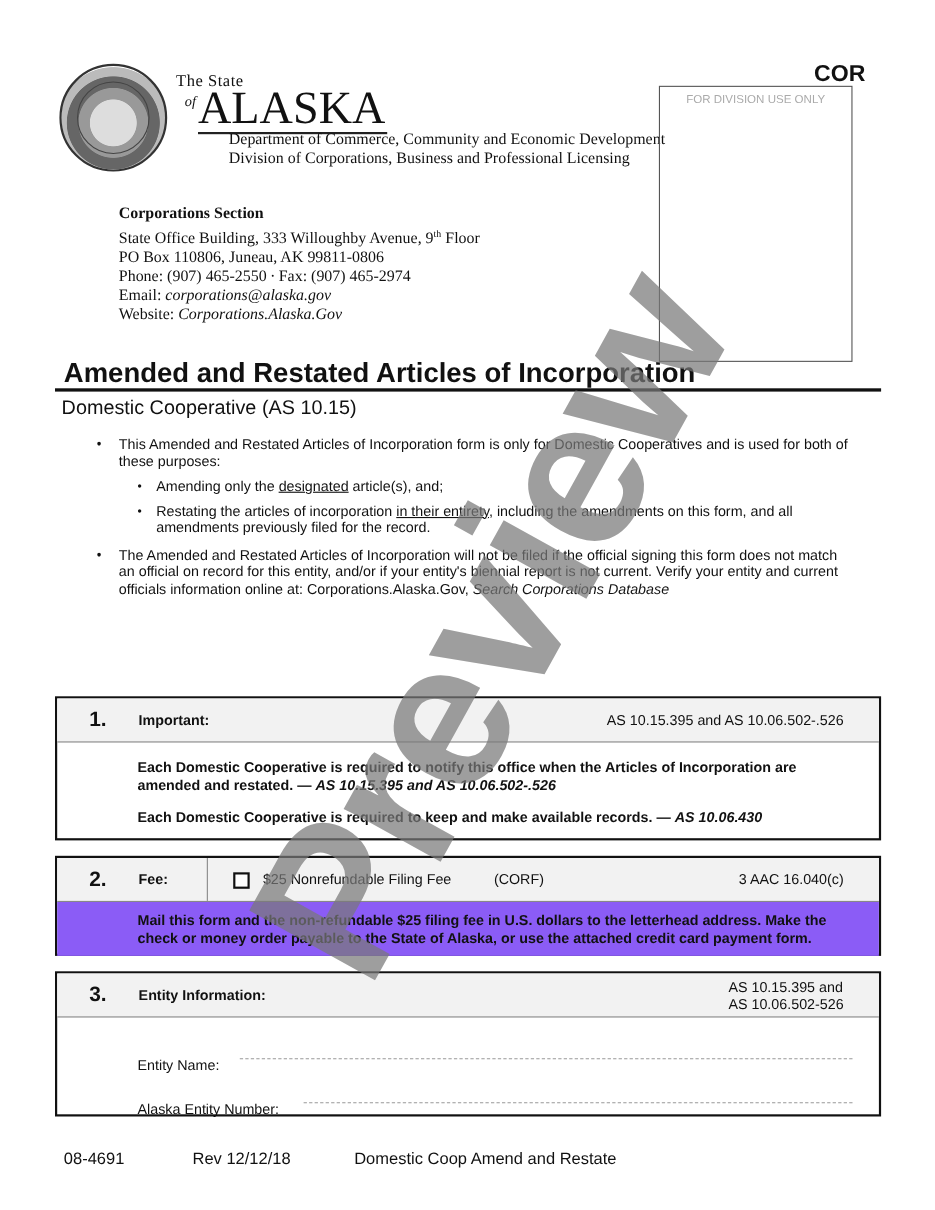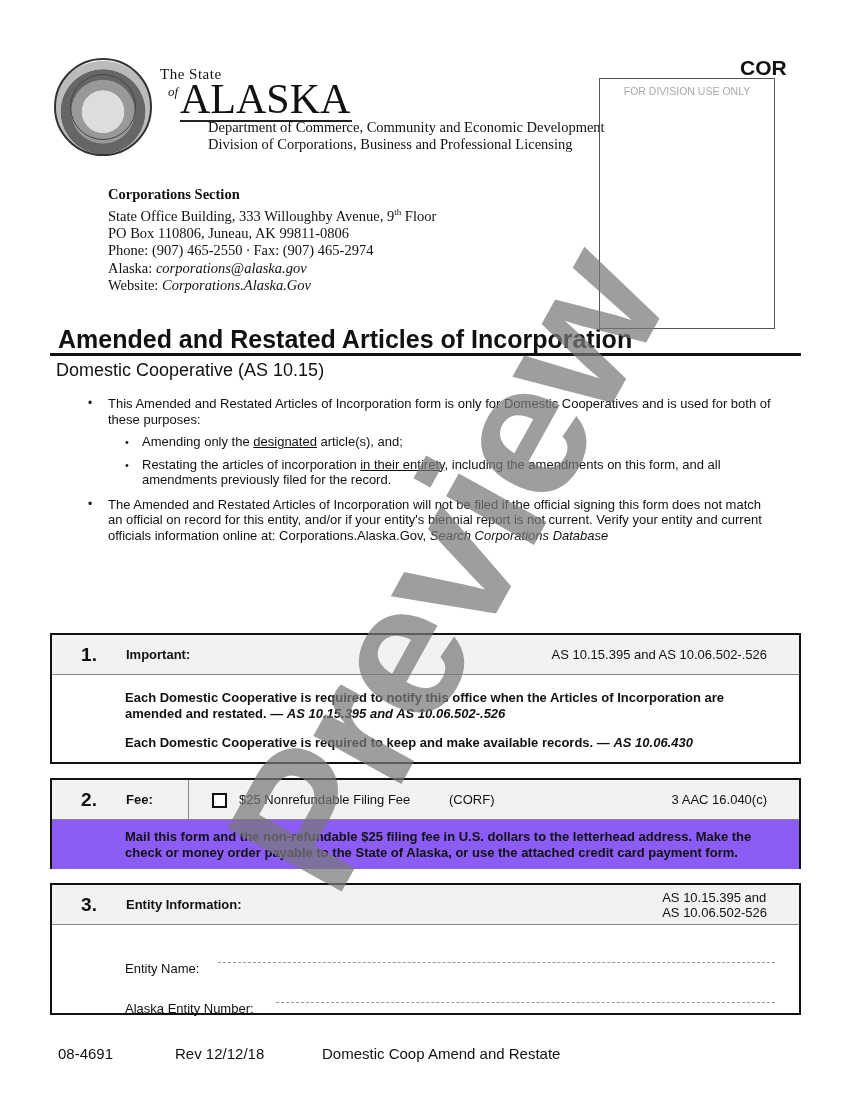--- a/index.html
+++ b/index.html
@@ -85,21 +85,21 @@
 <div class="cor">COR</div>
 <div class="division-box">
   <div class="division-label">FOR DIVISION USE ONLY</div>
 </div>
 
 <div class="contact">
   <div class="bold">Corporations Section</div>
   <div><span>State Office Building, 333 Willoughby Avenue, 9</span><sup>th</sup><span> Floor</span></div>
   <div>PO Box 110806, Juneau, AK  99811-0806</div>
   <div>Phone: (907) 465-2550  ∙  Fax: (907) 465-2974</div>
-  <div><span>Alaska: </span><i>corporations@alaska.gov</i></div>
+  <div><span>Email: </span><i>corporations@alaska.gov</i></div>
   <div><span>Website: </span><i>Corporations.Alaska.Gov</i></div>
 </div>
 
 <div class="title">Amended and Restated Articles of Incorporation</div>
 <div class="title-rule"></div>
 <div class="subtitle">Domestic Cooperative  (AS 10.15)</div>
 
 <div class="bullets">
   <div class="bullet">
     <span>This Amended and Restated Articles of Incorporation form is only for Domestic Cooperatives and is used for both of these purposes:</span>

